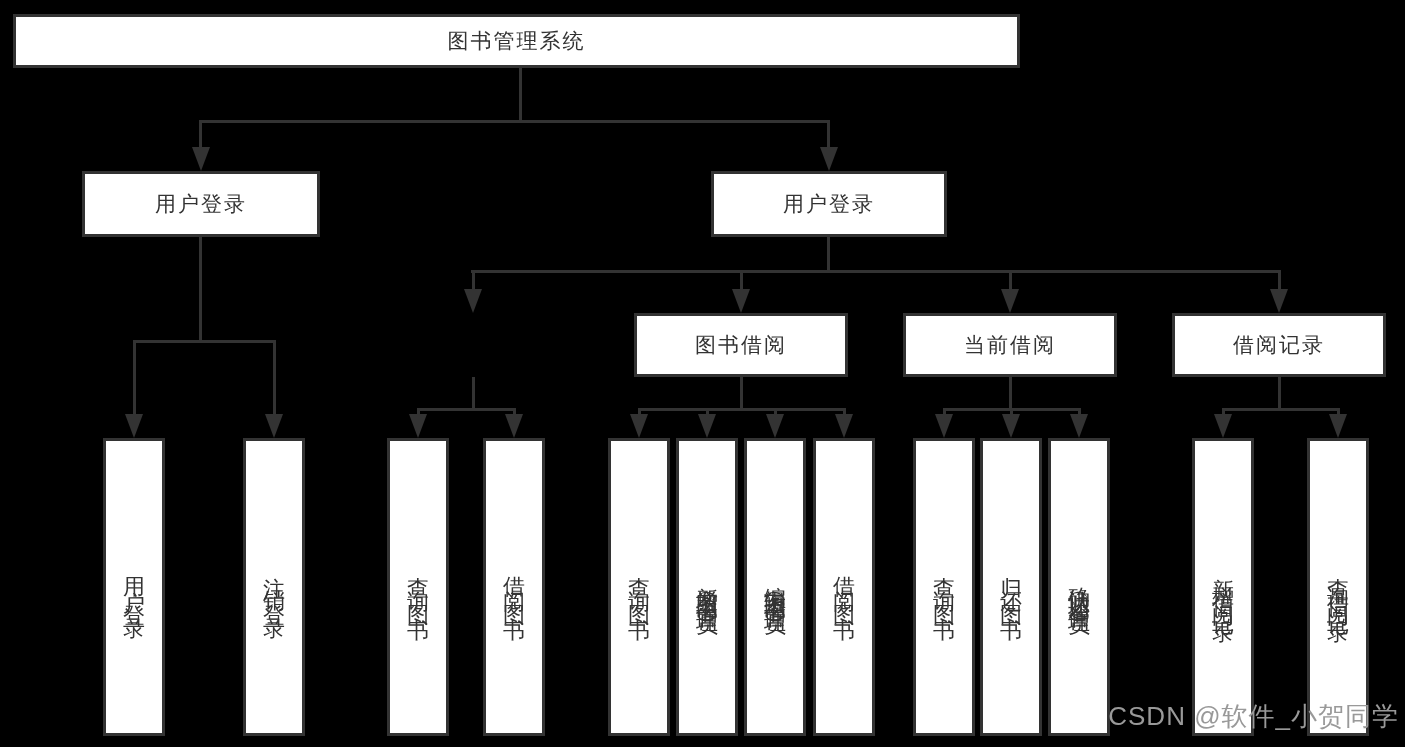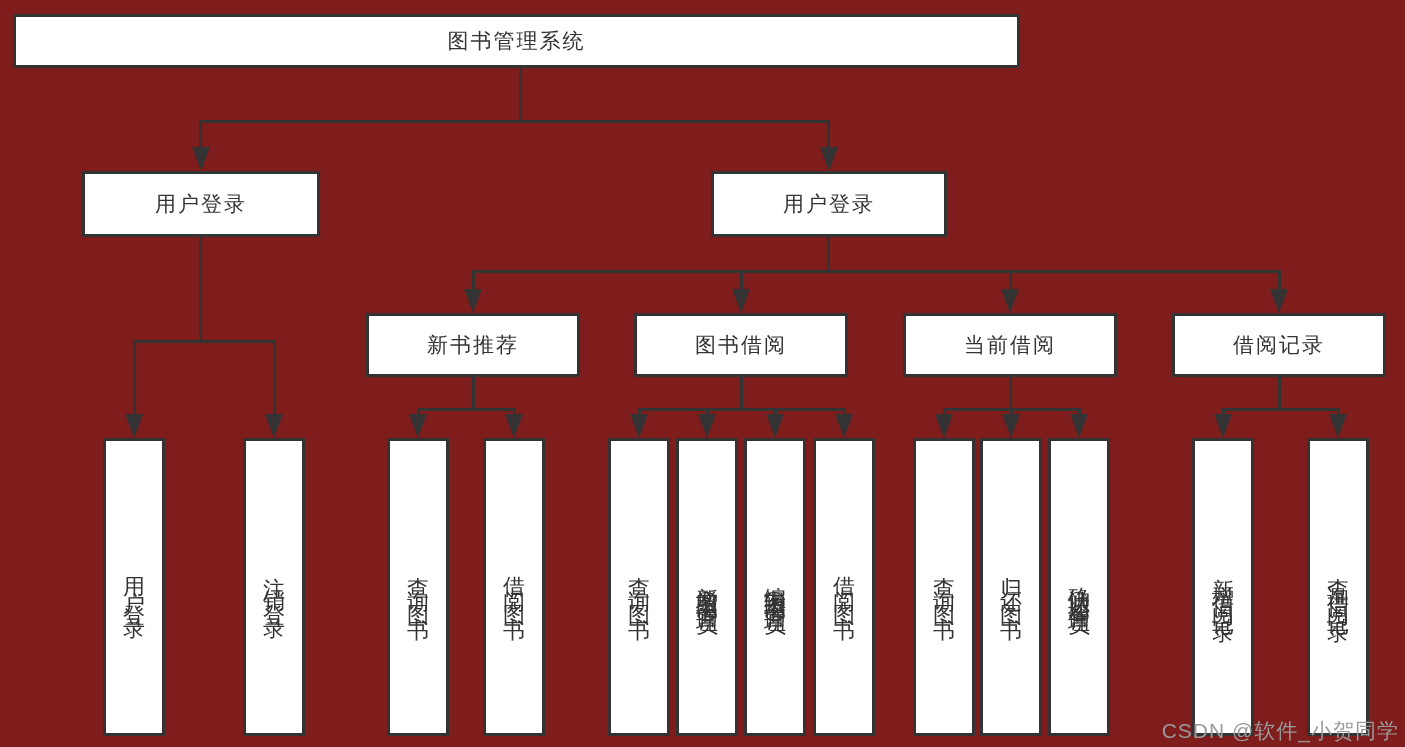--- a/index.html
+++ b/index.html
@@ -1,17 +1,17 @@
 <!DOCTYPE html>
 <html><head>
 <meta charset="utf-8">
 <style>
   html,body{margin:0;padding:0;background:#ffffff;}
   .canvas{
-    position:relative;width:1405px;height:747px;background:#7f1d1d;
+    position:relative;width:1405px;height:747px;background:#000000;
     font-family:"Liberation Sans","DejaVu Sans",sans-serif;color:#333333;overflow:hidden;
   }
   .box{
     position:absolute;box-sizing:border-box;border:3px solid #333333;background:#ffffff;
     display:flex;align-items:center;justify-content:center;
     font-size:21px;letter-spacing:2px;white-space:nowrap;
   }
   .leaf{width:62px;top:438px;height:298px;}
   .vtext{
     writing-mode:vertical-rl;text-orientation:mixed;
@@ -22,21 +22,21 @@
   .sp-tight{letter-spacing:4px;}
   .hline,.vline{position:absolute;background:#333333;}
   .hline{height:3px;}
   .vline{width:3px;}
   .arr{
     position:absolute;width:0;height:0;
     border-left:9px solid transparent;border-right:9px solid transparent;
     border-top:24px solid #333333;
   }
   .watermark{
-    position:absolute;right:6px;bottom:2px;font-size:21px;color:#999999;
+    position:absolute;right:6px;bottom:13px;font-size:26px;color:#999999;
     letter-spacing:1px;z-index:10;
   }
 </style>
 </head>
 <body>
 
 <div class="canvas">
 
   <div class="box" style="left:13px;top:14px;width:1007px;height:54px">
     <span>图书管理系统</span>
@@ -67,23 +67,20 @@
   <div class="hline" style="left:471px;top:270px;width:810px"></div>
   <div class="vline" style="left:472px;top:270px;height:23px"></div>
   <div class="vline" style="left:740px;top:270px;height:23px"></div>
   <div class="vline" style="left:1009px;top:270px;height:23px"></div>
   <div class="vline" style="left:1278px;top:270px;height:23px"></div>
   <div class="arr" style="left:464px;top:289px"></div>
   <div class="arr" style="left:732px;top:289px"></div>
   <div class="arr" style="left:1001px;top:289px"></div>
   <div class="arr" style="left:1270px;top:289px"></div>
 
-  <div class="box" style="left:366px;top:313px;width:214px;height:64px">
-    <span>新书推荐</span>
-  </div>
   <div class="box" style="left:903px;top:313px;width:214px;height:64px">
     <span>当前借阅</span>
   </div>
   <div class="box" style="left:634px;top:313px;width:214px;height:64px">
     <span>图书借阅</span>
   </div>
   <div class="box" style="left:1172px;top:313px;width:214px;height:64px">
     <span>借阅记录</span>
   </div>
 

